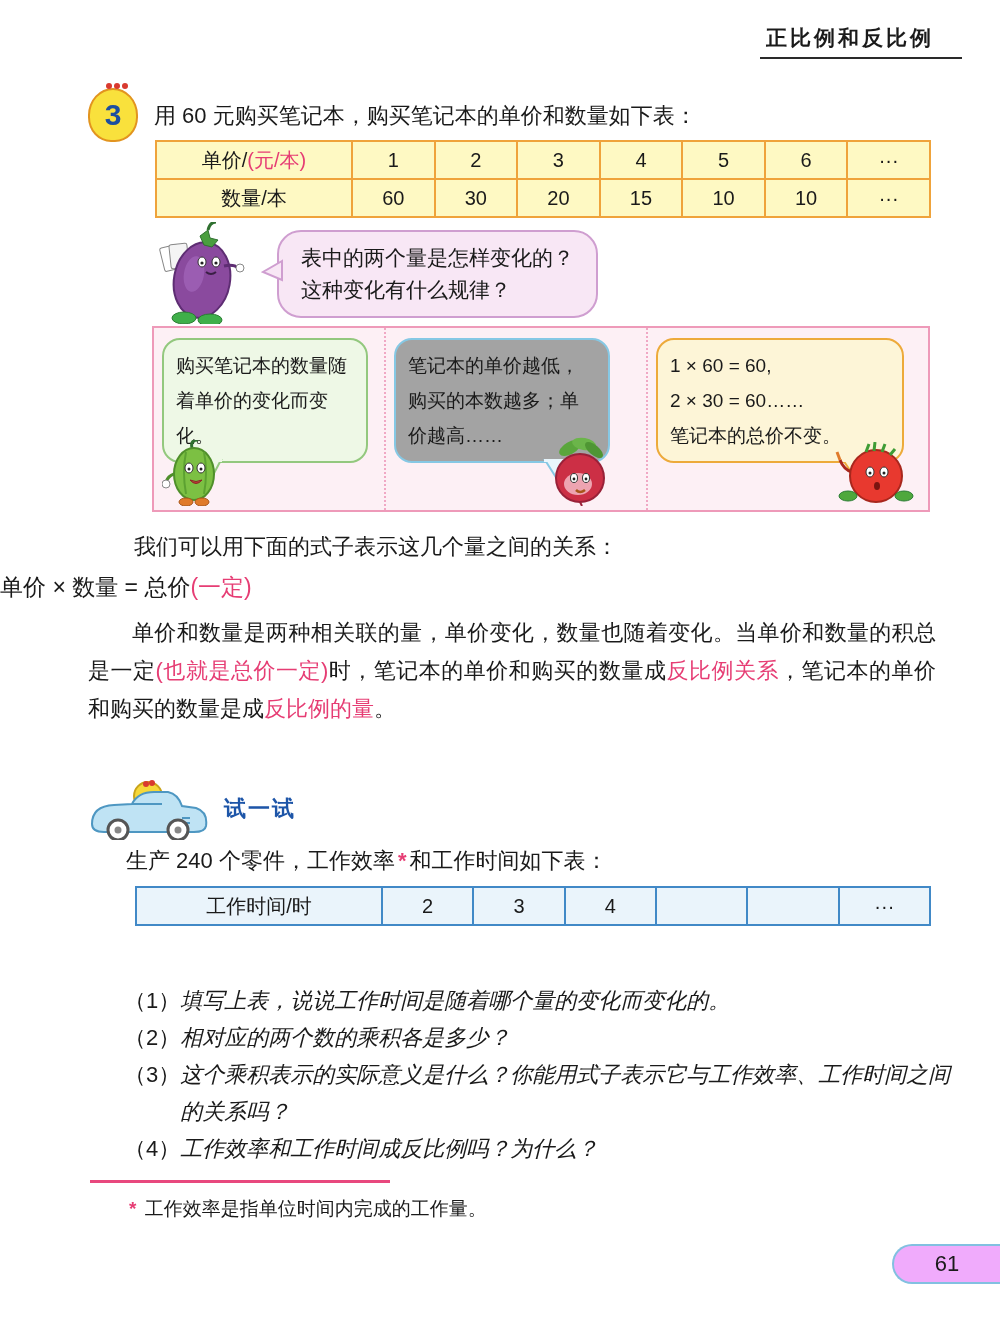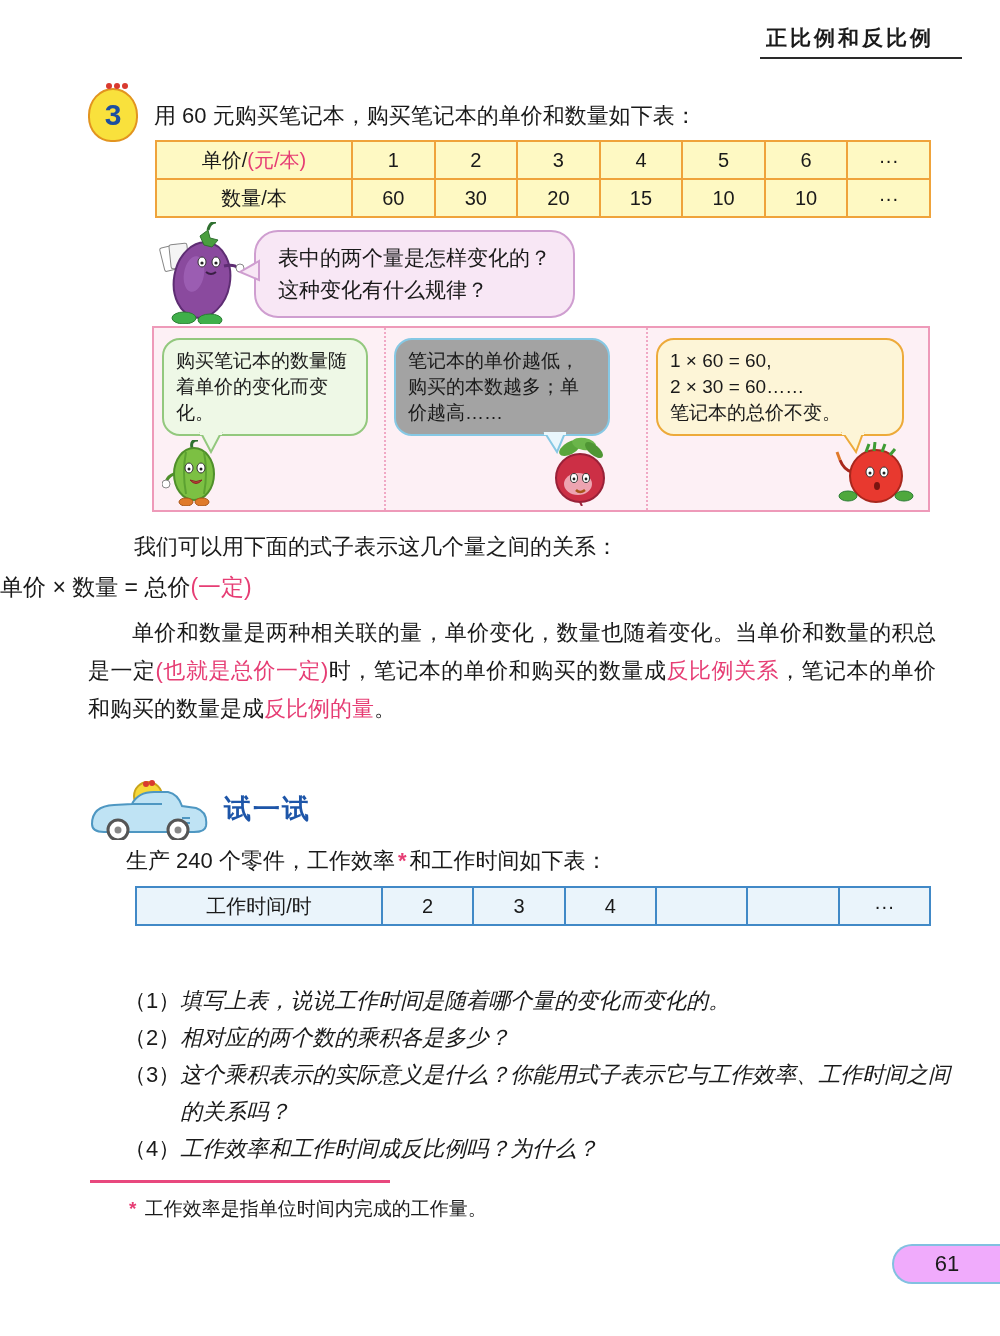--- a/index.html
+++ b/index.html
@@ -27,50 +27,50 @@
   td { text-align:center; font-size:20px; height:38px; }
   .t1 { position:absolute; left:155px; top:140px; width:776px; background:#fef9c3; }
   .t1 td { border:2px solid #efa33b; }
   .t1 td.lbl { width:196px; }
   .t2 { position:absolute; left:135px; top:886px; width:796px; background:#eaf4fb; }
   .t2 td { border:2px solid #4189c7; }
   .t2 td.lbl { width:246px; }
   .pink { color:#e63d74; }
 
   
-  .teacher-row { position:absolute; left:150px; top:222px; display:flex; align-items:flex-start; gap:8px; }
+  .teacher-row { position:absolute; left:150px; top:222px; display:flex; align-items:flex-start; gap:31px; }
   .teacher-bubble { position:relative; margin-top:8px; background:#f8e7f5; border:2px solid #cf9ed0;
                     border-radius:24px; padding:10px 22px; font-size:21px; line-height:32px; }
   .teacher-tail { position:absolute; left:-18px; top:26px; }
 
   
   .answers-box { position:absolute; left:152px; top:326px; width:778px; height:186px;
                  background:#fdf0f5; border:2px solid #ee9ab9; display:flex; }
   .ans-col { position:relative; height:100%; padding:10px 8px; }
   .ans-col1 { width:232px; border-right:2px dotted #f0a8c4; }
   .ans-col2 { width:262px; border-right:2px dotted #f0a8c4; }
   .ans-col3 { width:278px; }
-  .bubble { position:relative; border-radius:18px; font-size:19px; line-height:26px; padding:8px 12px; }
+  .bubble { position:relative; border-radius:18px; font-size:19px; line-height:35px; padding:8px 12px; }
   .bubble-green { background:#eef8e6; border:2px solid #93c87e; width:206px; }
   .bubble-blue  { background:#a3a3a3; border:2px solid #86c8e4; width:216px; }
   .bubble-yellow{ background:#fdf5d7; border:2px solid #edа83a; border:2px solid #edaa3a; width:248px; }
   .tail { position:absolute; bottom:-20px; }
   .char-bl { position:absolute; left:8px;  bottom:4px; }
   .char-bc { position:absolute; right:34px; bottom:4px; }
   .char-br { position:absolute; right:10px; bottom:6px; }
 
   
   .intro { position:absolute; left:90px; top:532px; width:848px; font-size:22px; text-indent:2em; }
   .formula { position:absolute; left:0; top:572px; width:1000px; text-align:left; font-size:23px; }
   .para { position:absolute; left:88px; top:614px; width:848px; font-size:22px;
           line-height:38px; text-align:justify; text-indent:2em; }
 
   
   .try-header { position:absolute; left:86px; top:778px; display:flex; align-items:center; gap:16px; }
-  .try-title { color:#1d55a8; font-size:27px; font-weight:bold; letter-spacing:2px; }
+  .try-title { color:#1d55a8; font-size:22px; font-weight:bold; letter-spacing:2px; }
   .try-statement { position:absolute; left:126px; top:846px; font-size:22px;text-align:right; }
   .star { color:#e63d74; font-weight:bold; padding:0 3px; }
 
   
   .questions { position:absolute; left:124px; top:982px; width:828px; font-size:22px; }
   .q-row { display:flex; line-height:37px; }
   .q-num { flex:0 0 54px; }
   .q-text { flex:1;font-style:italic; }
 
   

